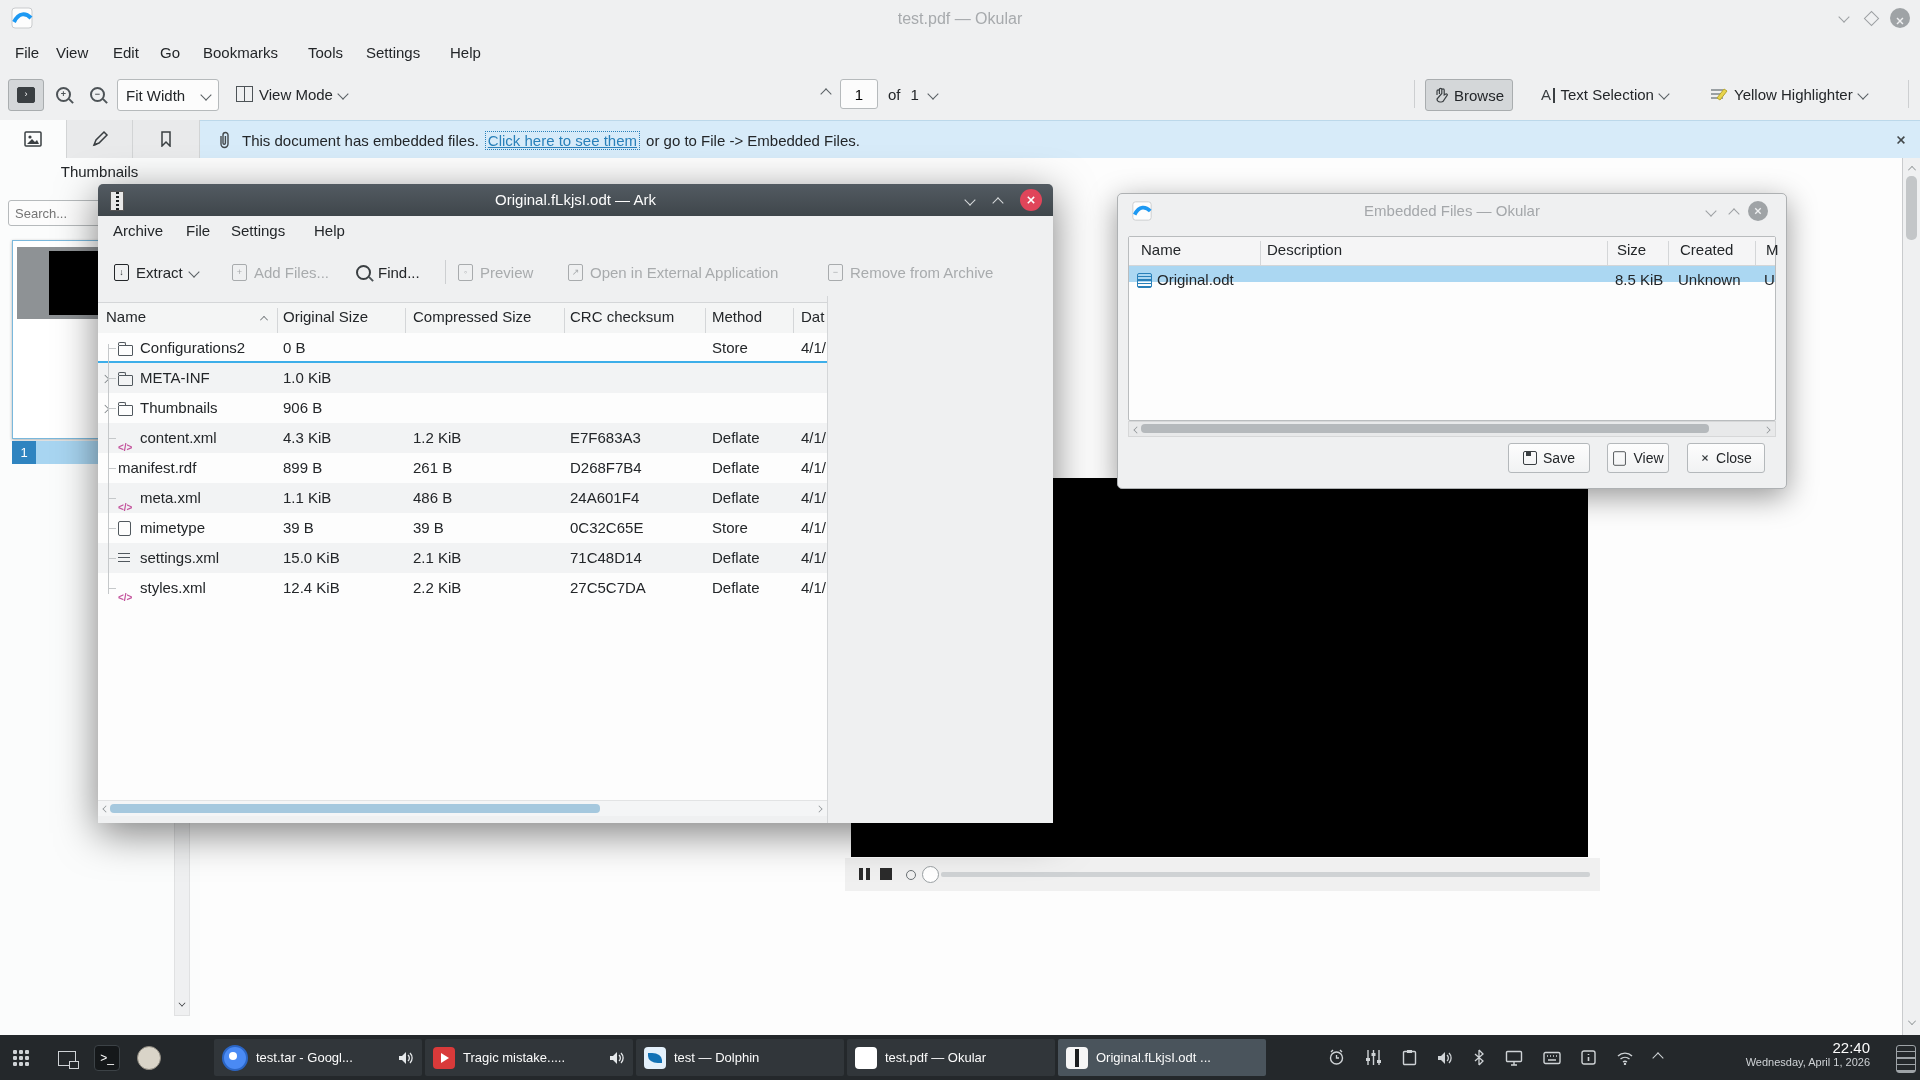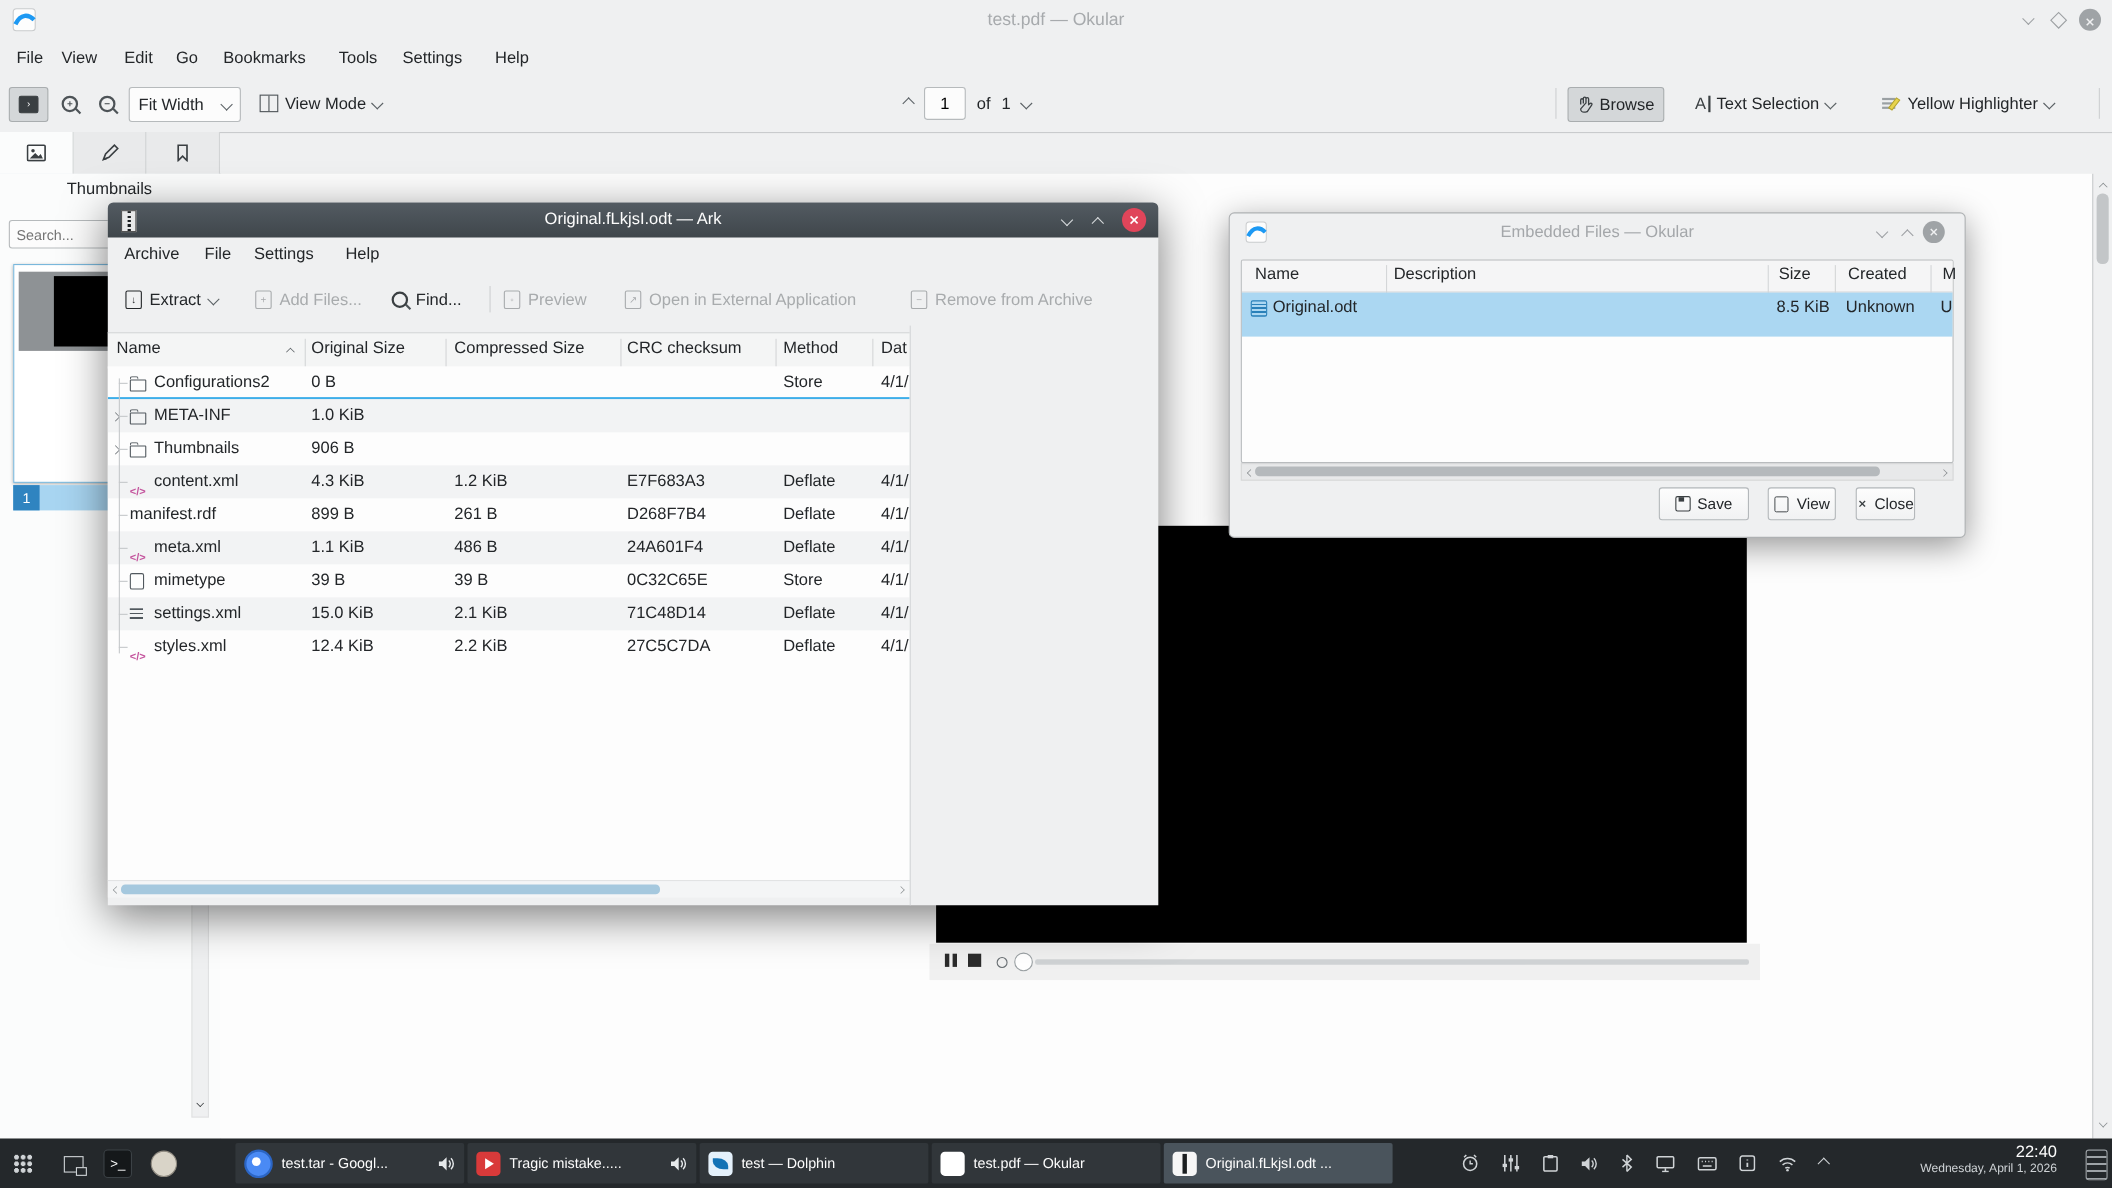--- a/index.html
+++ b/index.html
@@ -109,21 +109,21 @@
 
   
   .emb{left:1117px;top:193px;width:668px;height:294px;background:#eff0f1;border:1px solid #aeb1b3;border-radius:5px;box-shadow:0 8px 30px rgba(0,0,0,.4);}
   .emb-tb{left:0;top:0;width:668px;height:34px;}
   .emb-tb .t{width:100%;text-align:center;line-height:34px;font-size:15px;color:#a4a7aa;}
   .emb-close{left:630px;top:7px;width:20px;height:20px;border-radius:50%;background:#9fa3a6;color:#eff0f1;}
   .emb-close .cross{transform:scale(.65);position:absolute;left:5px;top:5px;}
   .emb-table{left:10px;top:42px;width:646px;height:183px;background:#fdfdfd;border:1px solid #b9bcbe;border-radius:2px;font-size:15px;}
   .emb-head{position:relative;height:28px;border-bottom:1px solid #d4d6d8;background:#f5f5f6;}
   .emb-head span{position:absolute;top:4px;}
-  .emb-row{position:relative;height:40px;background:#abd7f2;}
+  .emb-row{position:relative;height:16px;background:#abd7f2;}
   .emb-row span{position:absolute;line-height:28px;white-space:nowrap;}
   .doc-ic{position:absolute;left:8px;top:7px;width:13px;height:13px;border:1.4px solid #2980b9;border-radius:2px;background:repeating-linear-gradient(to bottom,transparent 0 2px,#2980b9 2px 3.4px);}
   .emb-scroll{left:10px;top:227px;width:646px;height:14px;background:#e8e9ea;border:1px solid #d6d7d8;color:#84898c;}
   .emb-scroll .thumb{left:12px;top:2px;width:568px;height:9px;background:#b5b9bc;border-radius:4px;}
   .btn{position:absolute;top:249px;height:30px;background:linear-gradient(#fdfdfd,#f1f2f3);border:1px solid #b4b8bb;border-radius:3px;font-size:14px;display:flex;align-items:center;justify-content:center;gap:6px;box-sizing:border-box;}
   .floppy{display:inline-block;width:12px;height:12px;border:1.5px solid #3a3f42;border-radius:2px;position:relative;}
   .floppy::before{content:"";position:absolute;left:2px;top:0;width:5px;height:4px;background:#3a3f42;}
 
   
   .taskbar{left:0;top:1035px;width:1920px;height:45px;background:#24282b;color:#fcfcfc;}
@@ -250,20 +250,29 @@
           <path d="M3 15 L6 14" stroke="#3a3f42" stroke-width="1.5"></path>
         </svg>
     </div>
     <div class="tab">
       <svg width="12" height="16" viewBox="0 0 12 16">
           <path d="M2 1 H10 V15 L6 11 L2 15 Z" fill="none" stroke="#3a3f42" stroke-width="1.5"></path>
         </svg>
     </div>
   </div>
 
+  <div class="abs ok-notify">
+    <svg style="margin-left:16px" width="16" height="18" viewBox="0 0 16 18">
+        <path d="M5 5 V13 a3.5 3.5 0 0 0 7 0 V4 a2.5 2.5 0 0 0 -5 0 V12 a1.2 1.2 0 0 0 2.4 0 V5" fill="none" stroke="#43484b" stroke-width="1.4"></path>
+      </svg>
+    <span style="margin-left:10px">This document has embedded files.</span>
+    <span class="link" style="margin-left:6px">Click here to see them</span>
+    <span style="margin-left:6px">or go to File -&gt; Embedded Files.</span>
+    <span class="notify-x cross" style="transform:scale(.8)"></span>
+  </div>
 
   <div class="abs ok-sidebar">
     <div class="abs side-head">Thumbnails</div>
     <input class="abs side-search" placeholder="Search..." style="">
     <div class="abs pg-thumb">
       <div class="abs grayband"></div>
       <div class="abs vid"></div>
     </div>
     <div class="abs pg-badge">
       <div class="num">1</div>
@@ -513,21 +522,21 @@
       <span class="abs chev r" style="right:4px;top:4px;transform:rotate(-45deg) scale(.6)"></span>
     </div>
     <div class="btn" style="left:390px;width:82px">
       <span class="floppy"></span>
       <span>Save</span>
     </div>
     <div class="btn" style="left:489px;width:62px">
       <span class="mini-doc" style="transform:scale(.85);color:#3a3f42"></span>
       <span>View</span>
     </div>
-    <div class="btn" style="left:569px;width:54px">
+    <div class="btn" style="left:569px;width:78px">
       <span class="cross" style="transform:scale(.6);color:#3a3f42"></span>
       <span>Close</span>
     </div>
   </div>
 
   <div class="abs taskbar">
     <div class="launch" style="left:6px">
         <span class="dots"></span>
       </div>
     <div class="launch" style="left:52px">

